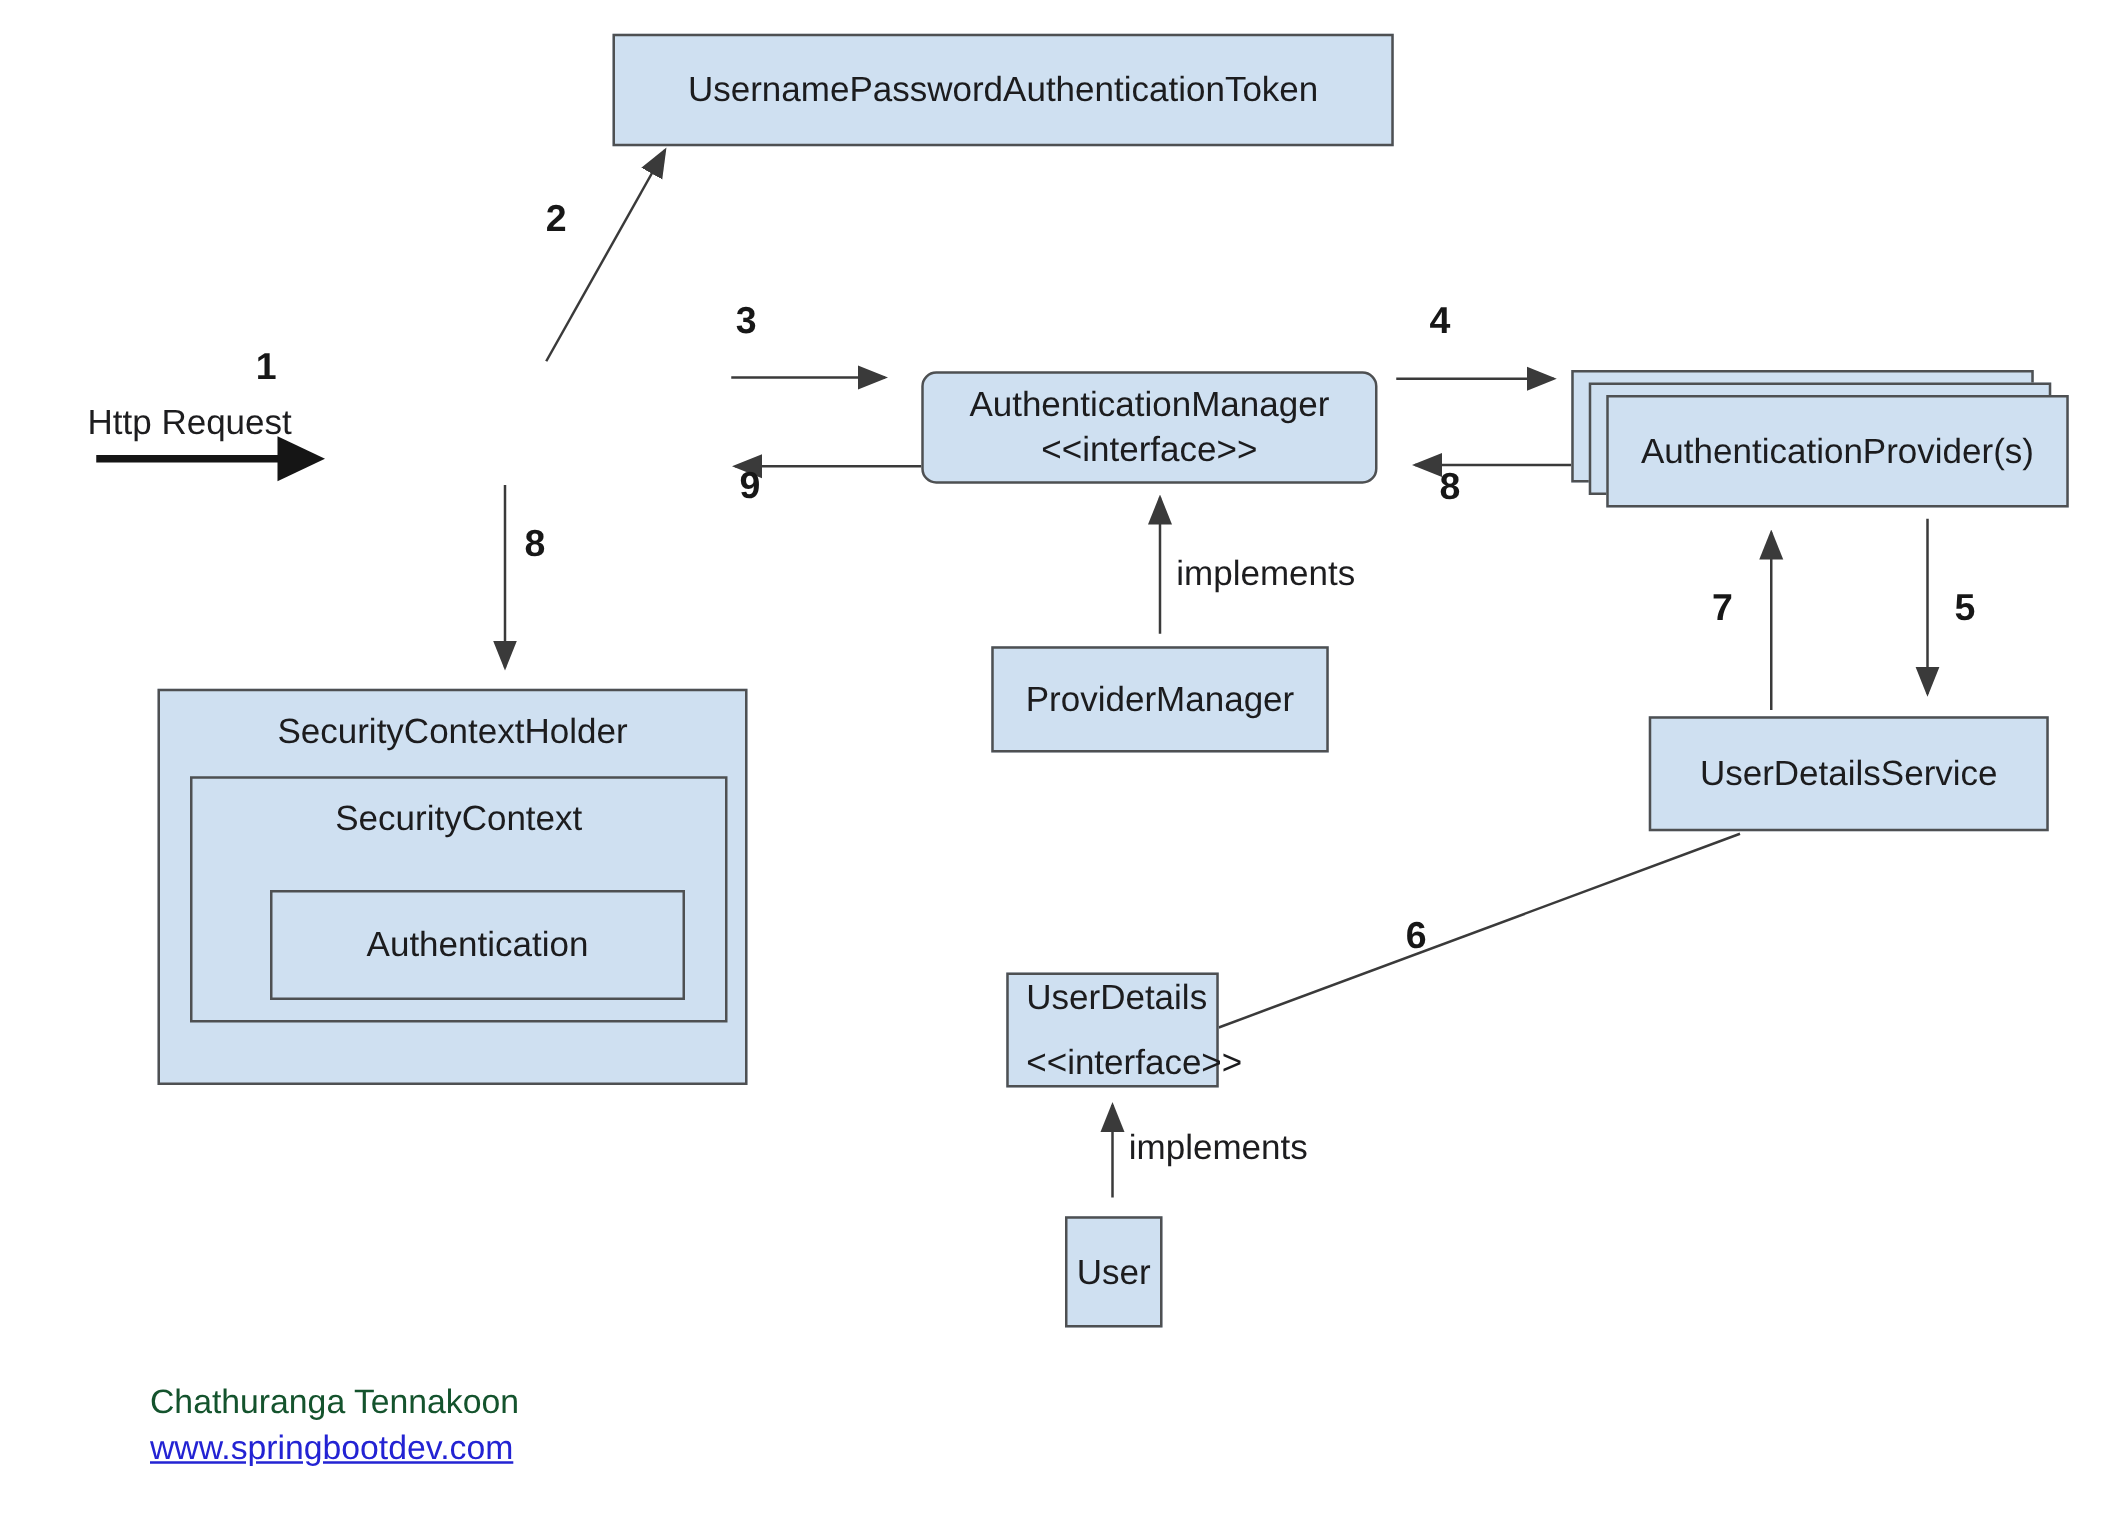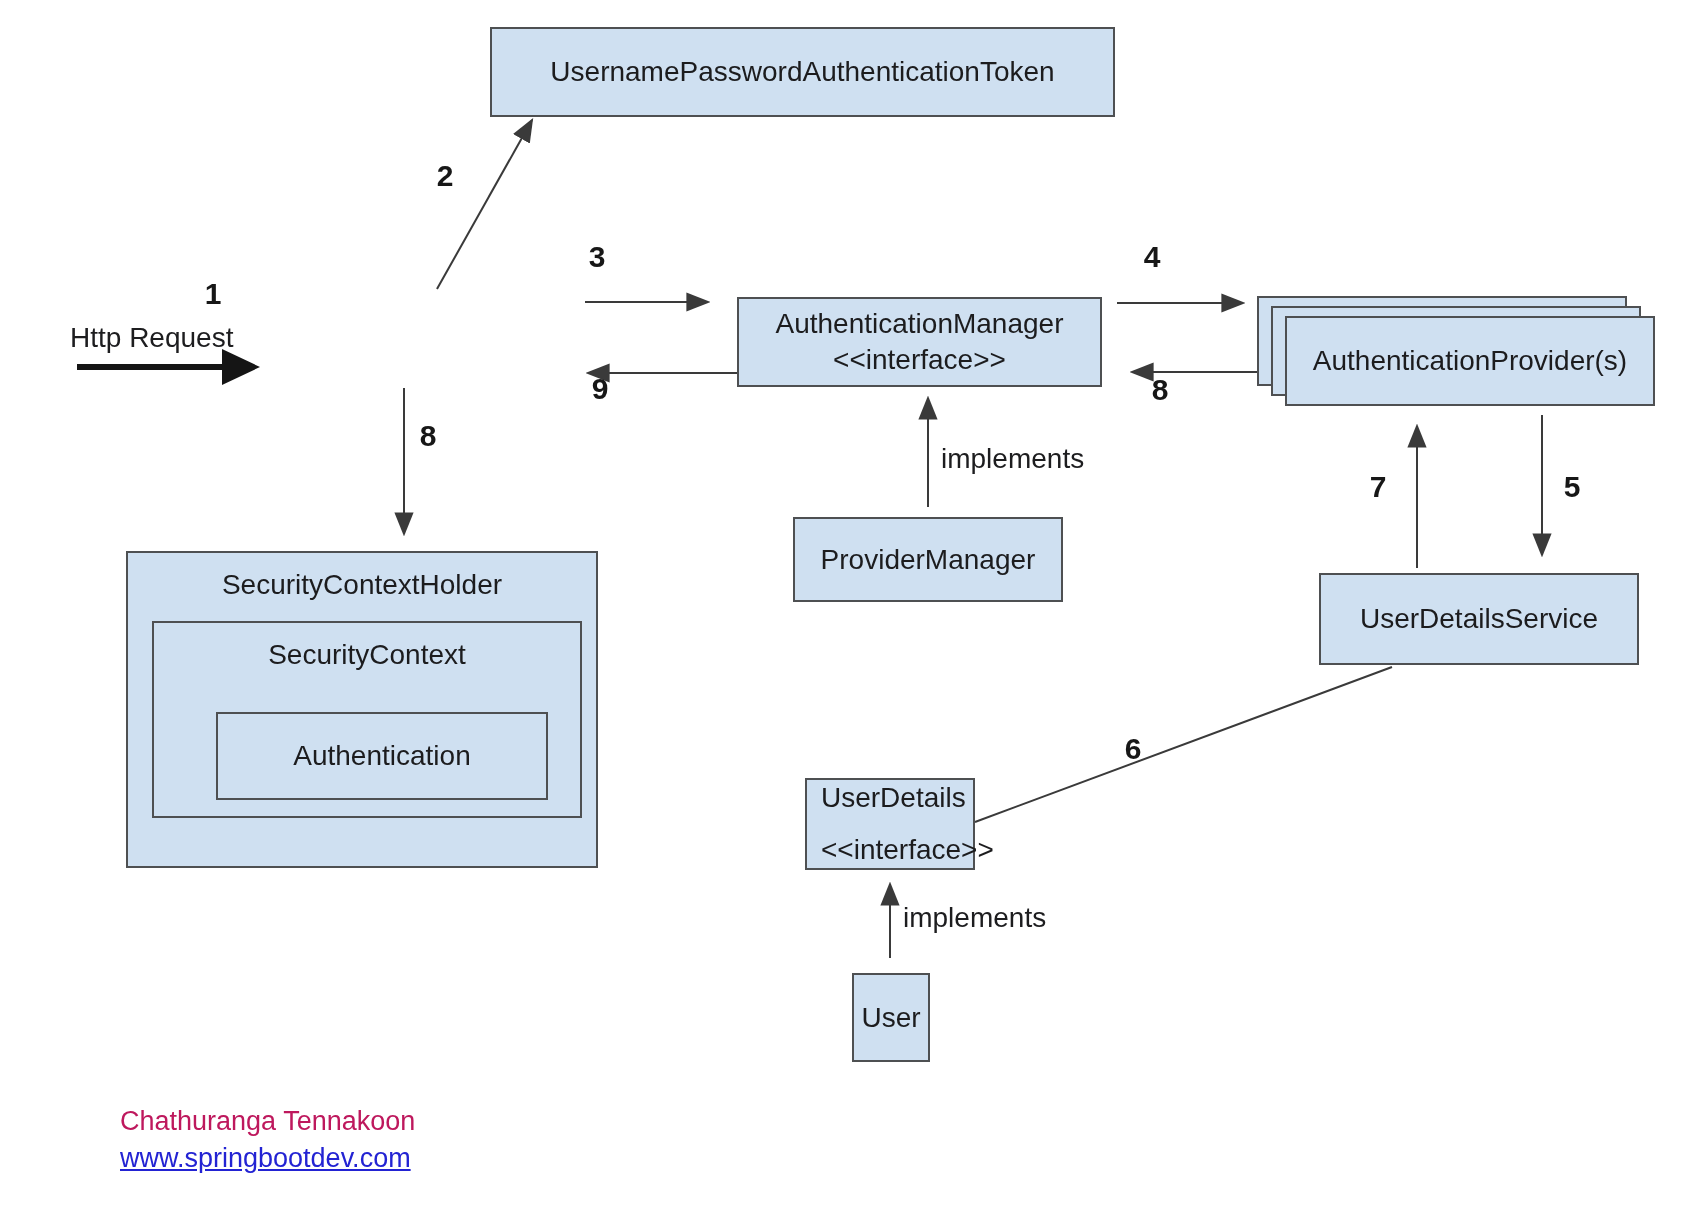--- a/index.html
+++ b/index.html
@@ -17,34 +17,34 @@
   .wires{position:absolute;left:0;top:0;}
   .wire{stroke:var(--line);stroke-width:2;fill:none;}
   .wire-thick{stroke:#151515;stroke-width:6;}
   .head-fill{fill:#151515;}
   .box{
     position:absolute;background:var(--box-fill);
     border:2px solid var(--box-border);box-sizing:border-box;
     display:flex;align-items:center;justify-content:center;text-align:center;
     font-size:28px;color:var(--text);
   }
-  .box.two-line{flex-direction:column;line-height:1.3;}
+  .box.two-line{flex-direction:column;line-height:1.3;border-radius:12px;}
   .box.top-label{align-items:flex-start;justify-content:center;padding-top:16px;}
   .box.left-text{align-items:flex-start;justify-content:center;text-align:left;
     flex-direction:column;padding-left:14px;line-height:1.3;gap:16px;}
   .num{
     position:absolute;transform:translate(-50%,-50%);
     font-weight:bold;font-size:30px;color:#171717;
   }
   .flabel{position:absolute;font-size:28px;color:#1d1d1f;white-space:nowrap;}
   .footer-title{
     position:absolute;left:120px;top:998px;font-size:33px;font-weight:bold;
     line-height:1.32;color:#111;
   }
-  .footer-author{position:absolute;left:120px;top:1106px;font-size:27px;color:#be185d;}
+  .footer-author{position:absolute;left:120px;top:1106px;font-size:27px;color:#14532d;}
   .footer-link{
     position:absolute;left:120px;top:1143px;font-size:27px;
     color:var(--link);text-decoration:underline;cursor:pointer;
   }
 </style>
 </head>
 <body>
 
 <div class="canvas">
 

